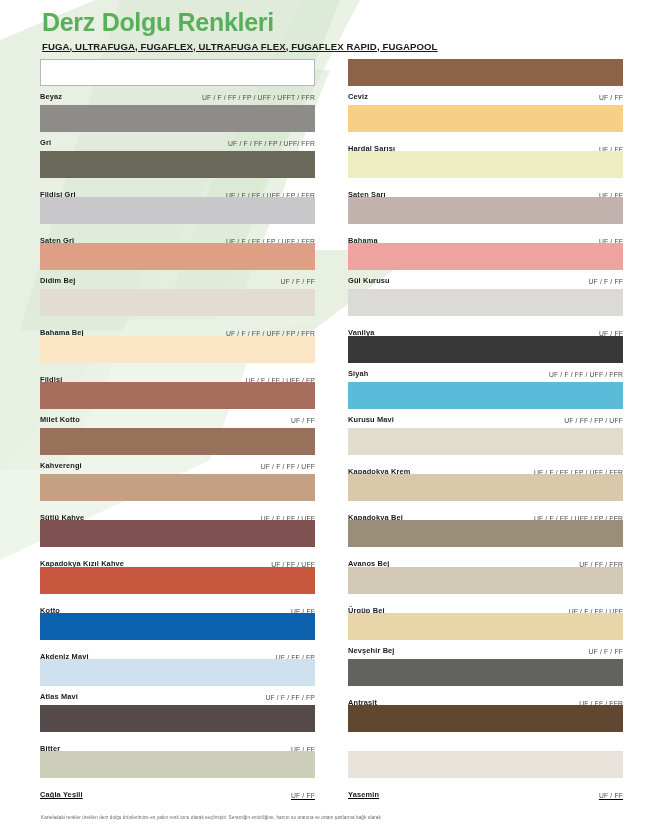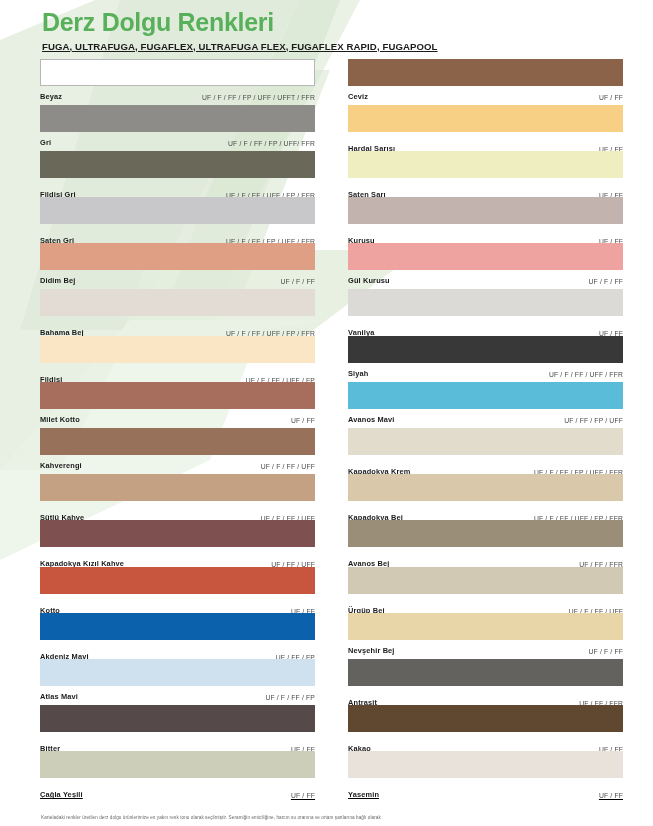--- a/index.html
+++ b/index.html
@@ -277,21 +277,21 @@
         <div class="swatch-row low">
           <div class="swatch-chip" style="background: rgb(238, 238, 192);"></div>
           <div class="swatch-meta">
             <span class="swatch-name">Saten Sarı</span>
             <span class="swatch-codes">UF / FF</span>
           </div>
         </div>
         <div class="swatch-row low">
           <div class="swatch-chip" style="background: rgb(194, 179, 174);"></div>
           <div class="swatch-meta">
-            <span class="swatch-name">Kurusu</span>
+            <span class="swatch-name">Bahama</span>
             <span class="swatch-codes">UF / FF</span>
           </div>
         </div>
         <div class="swatch-row">
           <div class="swatch-chip" style="background: rgb(238, 163, 161);"></div>
           <div class="swatch-meta">
             <span class="swatch-name">Gül Kurusu</span>
             <span class="swatch-codes">UF / F / FF</span>
           </div>
         </div>
@@ -305,21 +305,21 @@
         <div class="swatch-row">
           <div class="swatch-chip" style="background: rgb(56, 56, 56);"></div>
           <div class="swatch-meta">
             <span class="swatch-name">Siyah</span>
             <span class="swatch-codes">UF / F / FF / UFF / FFR</span>
           </div>
         </div>
         <div class="swatch-row">
           <div class="swatch-chip" style="background: rgb(91, 188, 217);"></div>
           <div class="swatch-meta">
-            <span class="swatch-name">Avanos Mavi</span>
+            <span class="swatch-name">Kurusu Mavi</span>
             <span class="swatch-codes">UF / FF / FP / UFF</span>
           </div>
         </div>
         <div class="swatch-row low">
           <div class="swatch-chip" style="background: rgb(226, 220, 205);"></div>
           <div class="swatch-meta">
             <span class="swatch-name">Kapadokya Krem</span>
             <span class="swatch-codes">UF / F / FF / FP / UFF / FFR</span>
           </div>
         </div>
@@ -353,24 +353,20 @@
         </div>
         <div class="swatch-row low">
           <div class="swatch-chip" style="background: rgb(100, 98, 94);"></div>
           <div class="swatch-meta">
             <span class="swatch-name">Antrasit</span>
             <span class="swatch-codes">UF / FF / FFR</span>
           </div>
         </div>
         <div class="swatch-row low">
           <div class="swatch-chip" style="background: rgb(96, 71, 47);"></div>
-          <div class="swatch-meta">
-            <span class="swatch-name">Kakao</span>
-            <span class="swatch-codes">UF / FF</span>
-          </div>
         </div>
         <div class="swatch-row low">
           <div class="swatch-chip" style="background: rgb(232, 226, 218);"></div>
           <div class="swatch-meta">
             <span class="swatch-name">Yasemin</span>
             <span class="swatch-codes">UF / FF</span>
           </div>
         </div>
       </div>
   </div>

